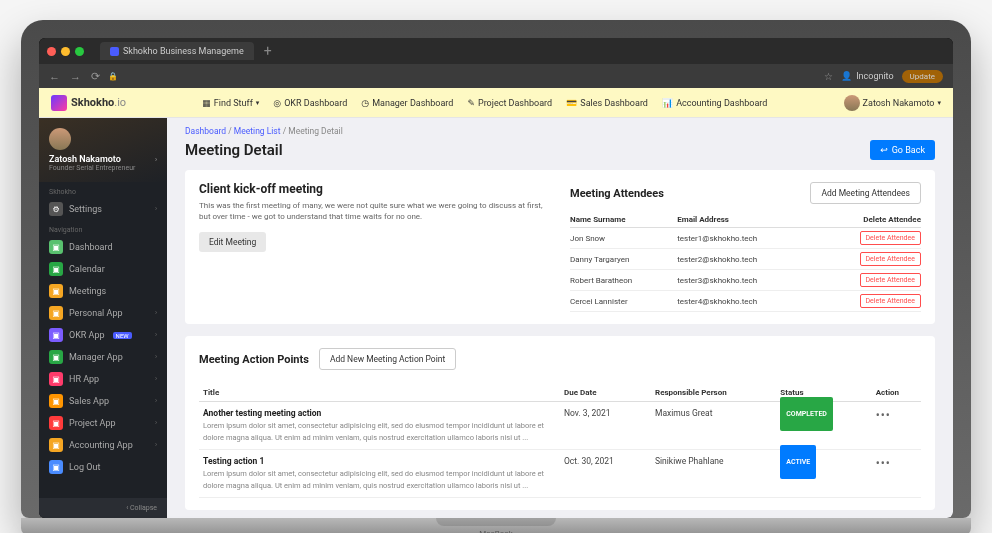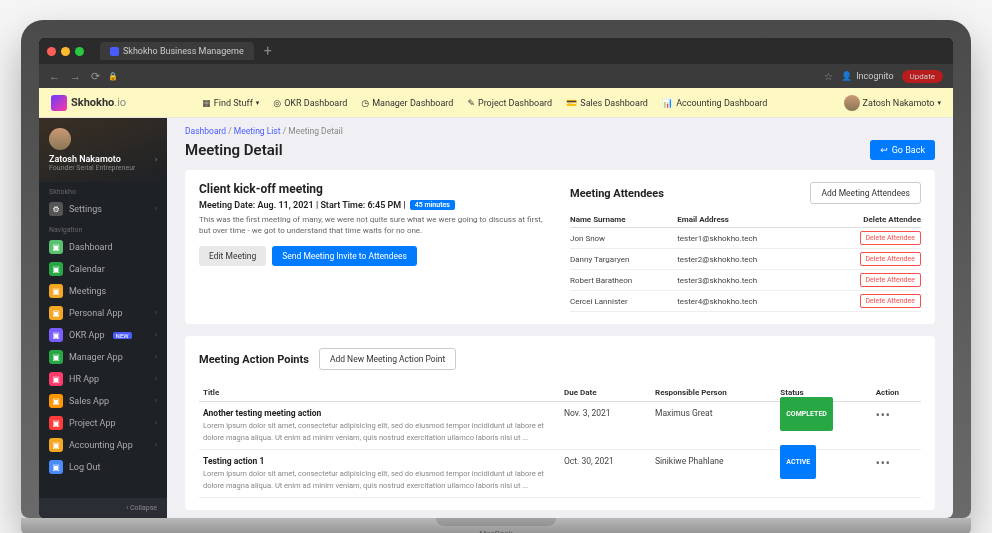--- a/index.html
+++ b/index.html
@@ -12,21 +12,21 @@
 .dot { width: 9px; height: 9px; border-radius: 50%; }
 .dot.r { background: #ff5f57; } .dot.y { background: #febc2e; } .dot.g { background: #28c840; }
 .tab { background: #3b3b3b; color: #ccc; font-size: 9px; padding: 4px 10px; border-radius: 4px 4px 0 0; display: flex; align-items: center; gap: 4px; }
 .tab .fav { width: 9px; height: 9px; background: #4a5cff; border-radius: 2px; }
 .plus { color: #888; font-size: 14px; margin-left: 4px; }
 .addr { background: #3b3b3b; height: 24px; display: flex; align-items: center; padding: 0 10px; gap: 8px; }
 .nav-arrows { color: #999; font-size: 11px; display: flex; gap: 10px; }
 .url { flex: 1; color: #ccc; font-size: 9px; display: flex; align-items: center; gap: 4px; }
 .lock { font-size: 8px; }
 .incog { color: #ccc; font-size: 9px; display: flex; align-items: center; gap: 4px; }
-.update-pill { background: #b91c1c; color: #ccc; font-size: 8px; padding: 2px 8px; border-radius: 10px; }
+.update-pill { background: #a16207; color: #ccc; font-size: 8px; padding: 2px 8px; border-radius: 10px; }
 .topbar { background: #fef9c3; height: 30px; display: flex; align-items: center; padding: 0 12px; gap: 14px; border-bottom: 1px solid #e5e5e5; font-size: 9px; color: #333; }
 .logo { display: flex; align-items: center; gap: 4px; font-weight: 700; font-size: 11px; }
 .logo-sq { width: 16px; height: 16px; background: linear-gradient(135deg,#6a3aff,#ff3aa0); border-radius: 3px; }
 .spacer { flex: 1; }
 .tb-item { display: flex; align-items: center; gap: 3px; cursor: pointer; }
 .avatar-sm { width: 16px; height: 16px; border-radius: 50%; background: linear-gradient(#c97,#875); }
 .app { flex: 1; display: flex; overflow: hidden; }
 .sidebar { width: 128px; background: #1e2126; color: #aaa; font-size: 9px; overflow-y: auto; display: flex; flex-direction: column; }
 .sb-profile { padding: 10px; background: linear-gradient(160deg,#3a3024,#1e2126); }
 .sb-avatar { width: 22px; height: 22px; border-radius: 50%; background: linear-gradient(#c97,#875); margin-bottom: 4px; }
@@ -234,28 +234,23 @@
             <h1>Meeting Detail</h1>
             <button class="goback">
                 <span>↩</span>
                 <span>Go Back</span>
               </button>
           </div>
 
           <div class="card flex">
             <div class="col">
               <div class="meeting-title">Client kick-off meeting</div>
-              <div class="meeting-sub">
-                <span>Meeting Date: Aug. 11, 2021 | Start Time: 6:45 PM |</span>
-                <span class="dur-badge">45 minutes</span>
-              </div>
               <div class="meeting-desc">This was the first meeting of many, we were not quite sure what we were going to discuss at first, but over time - we got to understand that time waits for no one.</div>
               <div class="btn-row">
                 <button class="btn sec">Edit Meeting</button>
-                <button class="btn pri">Send Meeting Invite to Attendees</button>
               </div>
             </div>
             <div class="col">
               <div class="att-title">
                 <span>Meeting Attendees</span>
                 <button class="btn out">Add Meeting Attendees</button>
               </div>
               <table class="att-table">
                 <thead>
                     <tr>

